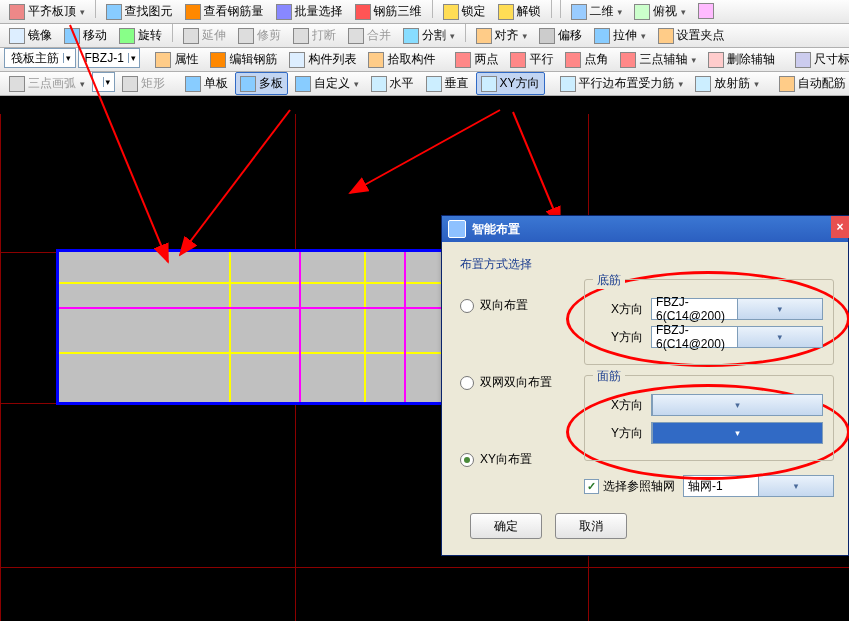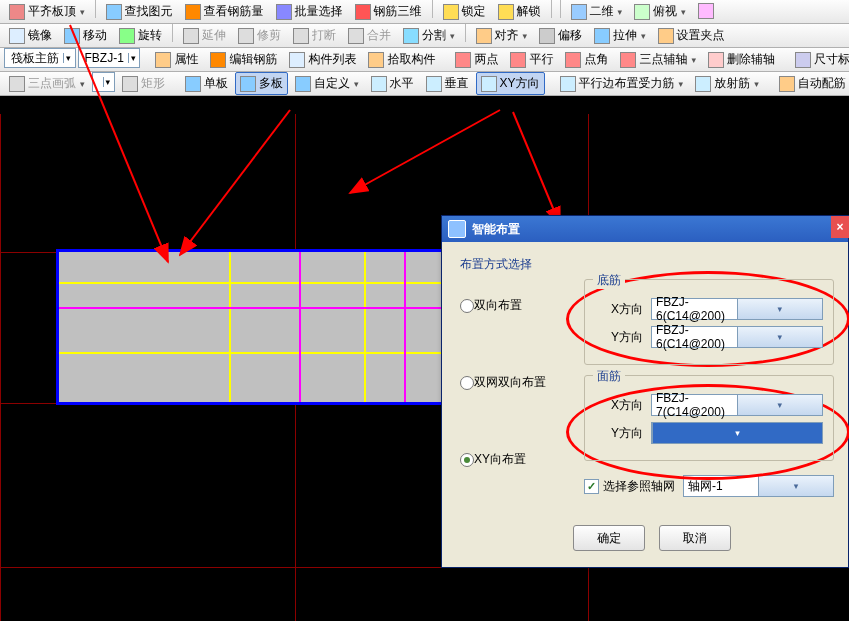--- a/index.html
+++ b/index.html
@@ -29,27 +29,27 @@
 .closebtn{position:absolute;right:-1px;top:0;width:18px;height:22px;background:#e85050;color:#fff;display:flex;align-items:center;justify-content:center;font-weight:bold;cursor:pointer}
 .dlgbody{padding:14px 14px 16px 18px;position:relative}
 .group{border:1px solid #c0bba8;border-radius:3px;padding:12px 10px 10px;margin-bottom:10px;position:relative}
 .group .gtitle{position:absolute;top:-8px;left:8px;background:#ece9d8;padding:0 4px;color:#1a3d8f}
 .row{display:flex;align-items:center;gap:8px;margin:6px 0}
 .row label{width:48px;text-align:right}
 .sel{flex:1;display:flex;border:1px solid #7f9db9;background:#fff;height:20px;align-items:center}
 .sel span{flex:1;padding:0 4px}
 .sel.selhi span{background:#316ac5;color:#fff}
 .sel .sarr{width:16px;height:100%;background:linear-gradient(#eaf2fb,#c5d8ef);border-left:1px solid #7f9db9;display:flex;align-items:center;justify-content:center;font-size:9px;color:#4a6a99}
-.radio{display:flex;align-items:center;margin:18px 0;cursor:pointer}
+.radio{display:flex;align-items:center;gap:6px;margin:18px 0;cursor:pointer}
 .radio .dot{width:12px;height:12px;border:1px solid #777;border-radius:50%;background:#fff;display:flex;align-items:center;justify-content:center}
 .radio.checked .dot::after{content:"";width:6px;height:6px;border-radius:50%;background:#4a8a3a}
 .chk{display:inline-flex;align-items:center;gap:4px}
 .chk .box{width:13px;height:13px;border:1px solid #7f9db9;background:#fff;display:flex;align-items:center;justify-content:center;color:#2a7a2a;font-size:11px;font-weight:bold}
 .btn{display:inline-flex;align-items:center;justify-content:center;min-width:70px;height:24px;background:linear-gradient(#fefefe,#e4e4e4);border:1px solid #8a8a8a;border-radius:3px;cursor:pointer;margin-left:10px}
-.btns{text-align:center;margin-top:22px}
+.btns{text-align:left;margin-top:10px}
 
 .ellipse{position:absolute;border:3px solid #ff0000;border-radius:50%;pointer-events:none}
 </style>
 </head>
 <body>
 
 <div class="toolbar">
  <span class="tbtn">
       <span class="ico" style="background:#e88"></span>
       <span>平齐板顶</span>
@@ -344,21 +344,20 @@
                 <span class="sarr">▾</span>
               </div>
             </div>
         </div>
         <div class="ellipse" style="left:-18px;top:105px;width:278px;height:90px"></div>
         <div class="group">
           <span class="gtitle">面筋</span>
           <div class="row">
               <label>X方向</label>
             <div class="sel">
-                <span>FBZJ-7(C14@200)</span>
                 <span class="sarr">▾</span>
               </div>
             </div>
           <div class="row">
               <label>Y方向</label>
             <div class="sel selhi">
                 <span class="sarr">▾</span>
               </div>
             </div>
         </div>

